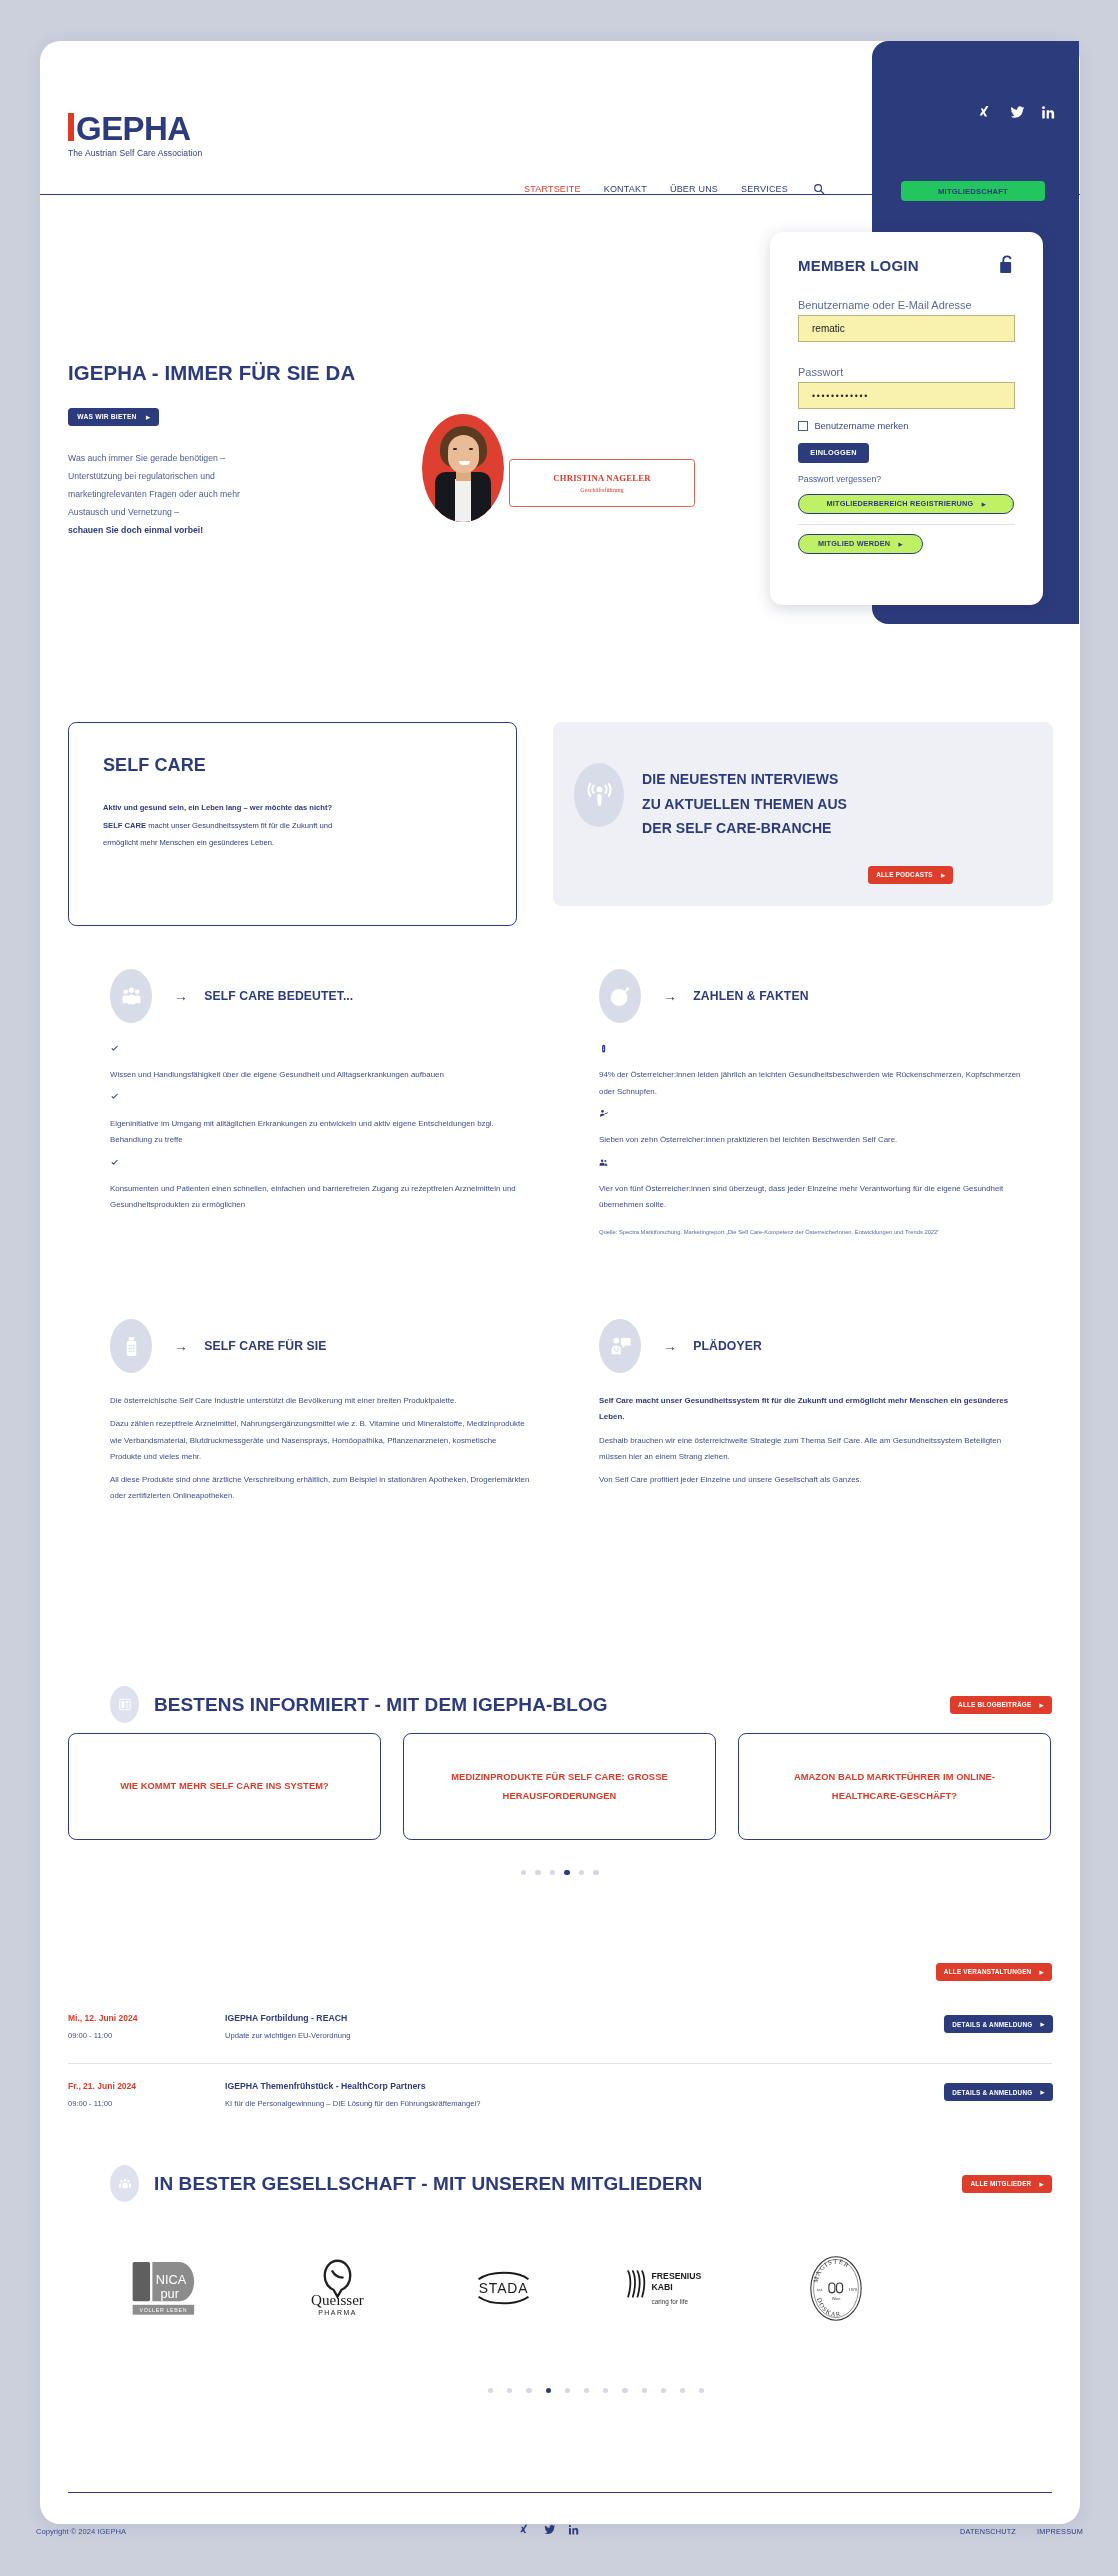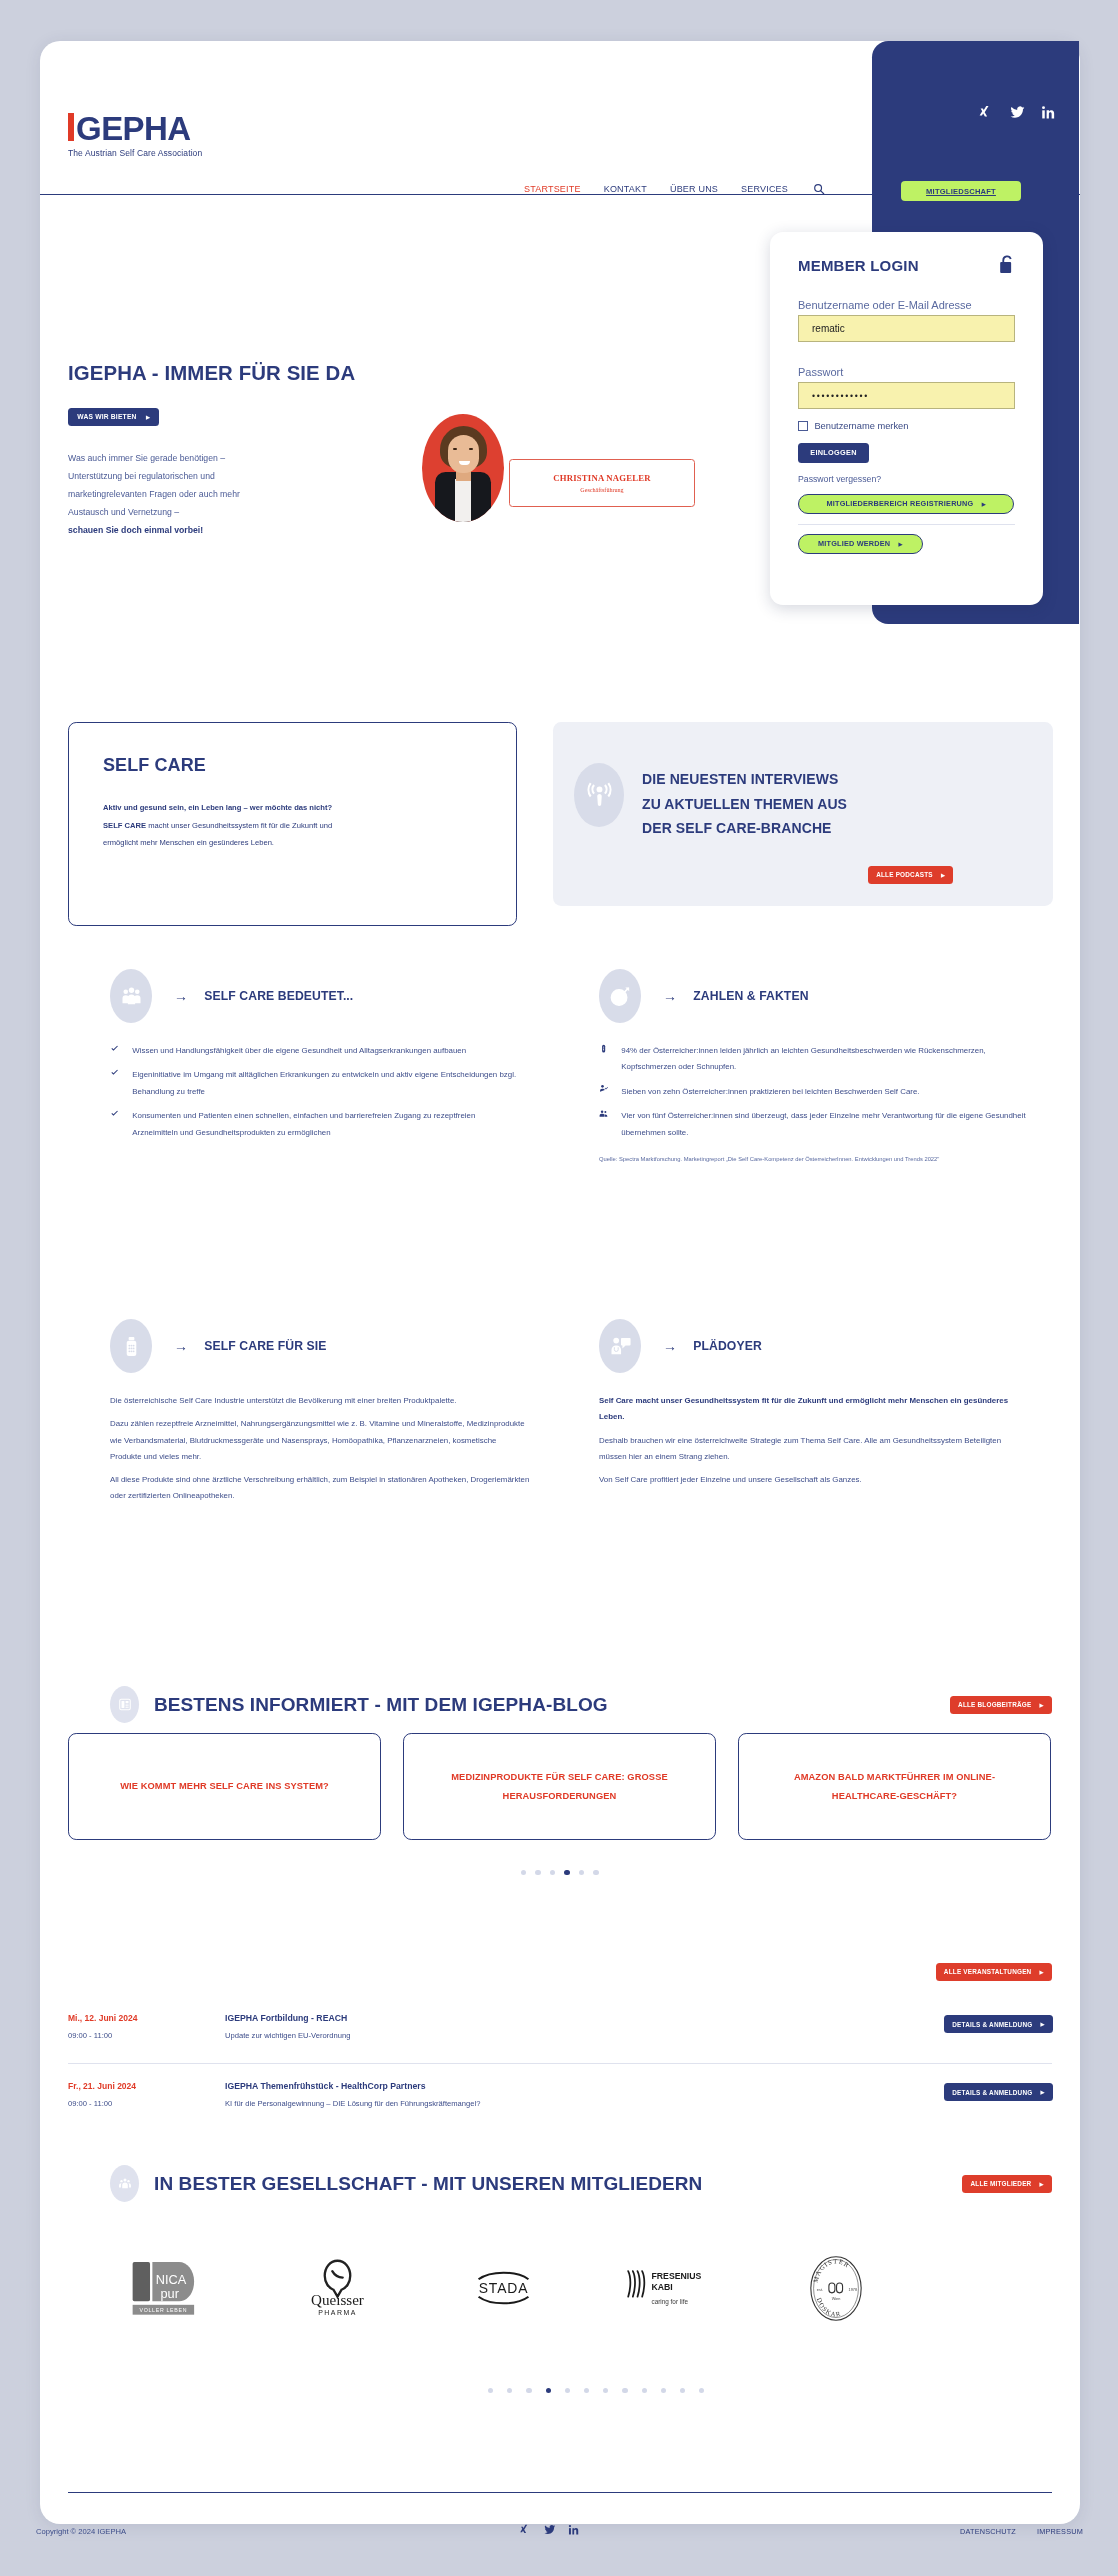--- a/index.html
+++ b/index.html
@@ -34,26 +34,25 @@
     position:absolute; left:0; bottom:0px; width:100%; height:0;
   }
   .blue-social {
     position: absolute; right: 23px; top: 64px;
     display: flex; gap: 16.3px; align-items: center;
   }
   .blue-social .si { width: 15px; height: 15px; display: block; }
   .blue-social .si svg { width: 100%; height: 100%; fill: #ffffff; }
   .mitgliedschaft-btn {
     position: absolute; left: 29px; top: 140px;
-    width: 120px; height: 20px;
-    background: #bef264; border-radius: 4.1px;
+    width: 144px; height: 20px;
+    background: #22c55e; border-radius: 4.1px;
     display: flex; align-items: center; justify-content: center;
     color: #2c3b7c; font-weight: 700; font-size: 7.6px; letter-spacing: 0.2px;
     cursor: pointer;
-    text-decoration: underline;
   }
 
   
   .header {
     position: absolute; left: 0; top: 0;
     width: 1040px; height: 154px;
     border-bottom: 1.2px solid #2c3b7c;
   }
   .logo { position: absolute; left: 28px; top: 71px; }
   .logo-main { font-size: 33px; font-weight: 700; letter-spacing: -0.6px; line-height: .9; color: #2c3b7c; display:flex; align-items:baseline;}
@@ -179,21 +178,21 @@
   .feat { position: absolute; }
   .feat .ic {
     width: 42px; height: 54px; border-radius: 50%; background: #d8dce9;
     display: flex; align-items: center; justify-content: center;
   }
   .feat .ic svg { width: 23px; height: 23px; fill: #ffffff; }
   .feat .hrow { display: flex; align-items: center; gap: 0; }
   .feat .arrow { margin-left: 22px; font-size: 14px; color: #2c3b7c; line-height: 1; }
   .feat h3 { margin-left: 16.3px; font-size: 12.2px; font-weight: 700; color: #2c3b7c; letter-spacing: 0.1px; }
   .feat ul { list-style: none; margin-top: 20px; }
-  .feat li { display: flex; gap: 9.3px; margin-bottom: 8.2px; }
+  .feat li { display: flex; gap: 9.3px; margin-bottom: 8.2px; flex-direction: column; }
   .feat li .bullet { flex: 0 0 13px; color: #2c3b7c; font-size: 8.7px; line-height: 15px; }
   .feat li .bullet svg { width: 9.3px; height: 9.3px; fill: #2c3b7c; }
   .feat li .txt { font-size: 7.9px; line-height: 16.3px; color: #3d4d8a; }
   .feat p.body { font-size: 7.9px; line-height: 16.3px; color: #3d4d8a; margin-top: 7px; }
   .feat p.body.first { margin-top: 20px; }
   .feat p.body b { color: #2c3b7c; font-weight: 700; }
   .src { margin-top: 13px; font-size: 5.8px; line-height: 11px; color: #5a6aa0; }
 
   
   .sec-head { position: absolute; display: flex; align-items: center; }

